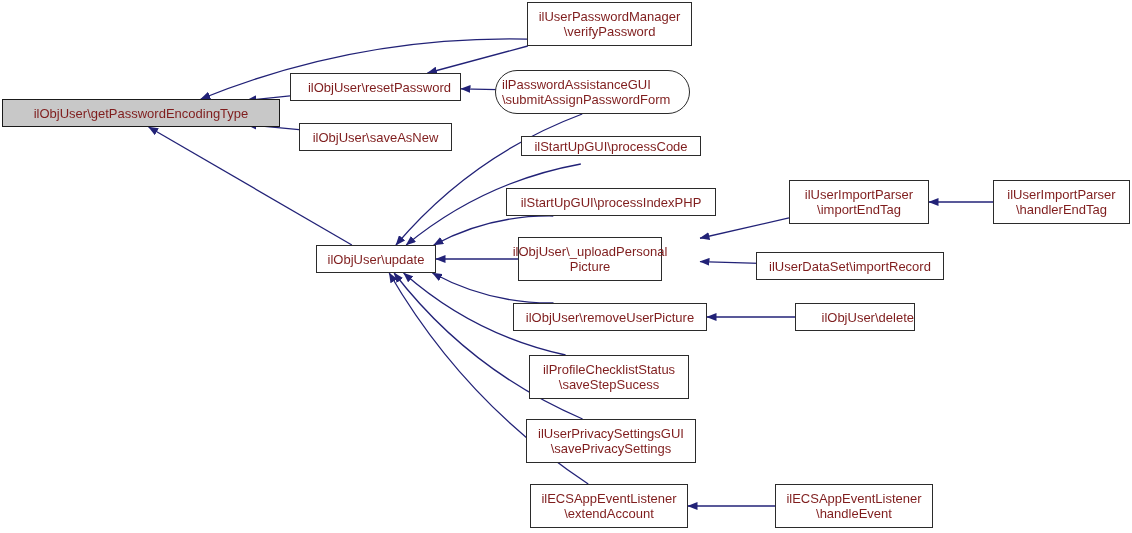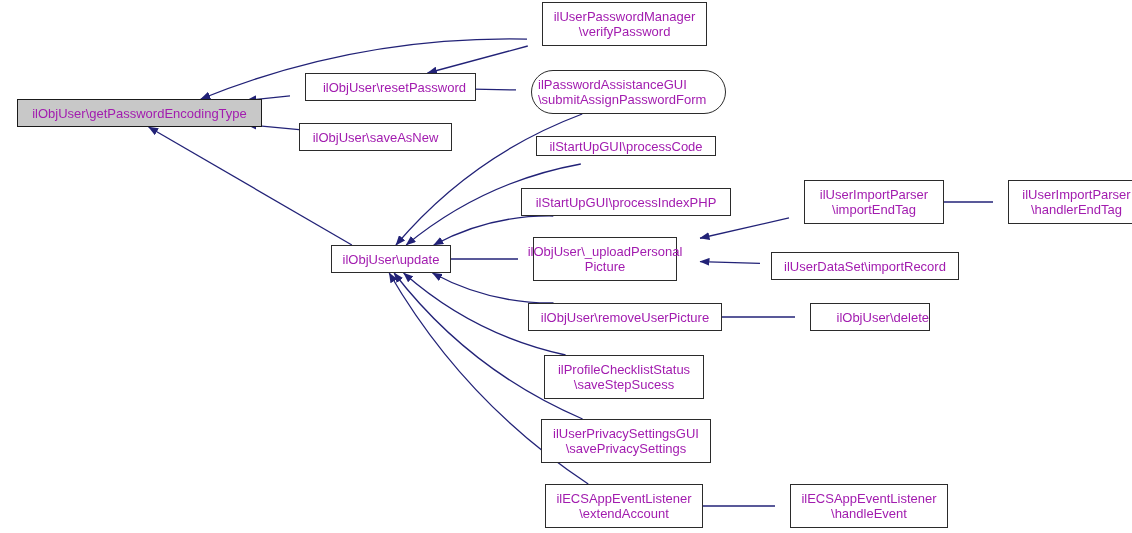--- a/index.html
+++ b/index.html
@@ -21,31 +21,30 @@
     top: 0;
     width: 1132px;
     height: 533px;
     pointer-events: none;
   }
   .node {
     position: absolute;
     box-sizing: border-box;
     border: 1px solid #2b2b2b;
     background: #ffffff;
-    color: #a21caf;
+    color: #7f1d1d;
     font-size: 13px;
     line-height: 15px;
     display: flex;
     align-items: center;
     justify-content: center;
     text-align: center;
     white-space: pre;
     letter-spacing: 0px;
     z-index: 2;
-    margin-left: 15px;
   }
   .node.root {
     background: #c8c8c8;
     border-color: #1a1a1a;
   }
   .node.leftalign {
     justify-content: flex-start;
     text-align: left;
     padding-left: 6px;
   }
@@ -79,27 +78,27 @@
         <path d="M 582.5934065934066,419 Q 469.3551648351648,370.50714285714287 394.0769230769231,273" fill="none" stroke="#222277" stroke-width="1.3" marker-end="url(#arrowhead)"></path>
         <path d="M 588.2469635627531,484 Q 463.99439345308696,401.83049488405635 389.20647773279353,273" fill="none" stroke="#222277" stroke-width="1.3" marker-end="url(#arrowhead)"></path>
         <path d="M 789,217.96 L 700,238.252" fill="none" stroke="#222277" stroke-width="1.3" marker-end="url(#arrowhead)"></path>
         <path d="M 760,263.3142857142857 L 700,261.6" fill="none" stroke="#222277" stroke-width="1.3" marker-end="url(#arrowhead)"></path>
         <path d="M 993,202 L 929,202" fill="none" stroke="#222277" stroke-width="1.3" marker-end="url(#arrowhead)"></path>
         <path d="M 795,317 L 707,317" fill="none" stroke="#222277" stroke-width="1.3" marker-end="url(#arrowhead)"></path>
         <path d="M 775,506 L 688,506" fill="none" stroke="#222277" stroke-width="1.3" marker-end="url(#arrowhead)"></path>
       </g>
   </svg>
   <div id="nodes-group">
-      <div class="node root" style="left: 2px; top: 99px; width: 245px; height: 28px;"><span class="node-label">ilObjUser\getPasswordEncodingType</span></div>
+      <div class="node root" style="left: 2px; top: 99px; width: 278px; height: 28px;"><span class="node-label">ilObjUser\getPasswordEncodingType</span></div>
       <div class="node" style="left: 527px; top: 2px; width: 165px; height: 44px;"><span class="node-label">ilUserPasswordManager
 \verifyPassword</span></div>
       <div class="node" style="left: 290px; top: 73px; width: 171px; height: 28px; padding-left: 8px;"><span class="node-label">ilObjUser\resetPassword</span></div>
-      <div class="node leftalign" style="left: 516px; top: 70px; width: 195px; height: 44px; border-radius: 22px;"><span class="node-label">ilPasswordAssistanceGUI
+      <div class="node leftalign" style="left: 495px; top: 70px; width: 195px; height: 44px; border-radius: 22px;"><span class="node-label">ilPasswordAssistanceGUI
 \submitAssignPasswordForm</span></div>
-      <div class="node" style="left: 284px; top: 123px; width: 153px; height: 28px;"><span class="node-label">ilObjUser\saveAsNew</span></div>
+      <div class="node" style="left: 299px; top: 123px; width: 153px; height: 28px;"><span class="node-label">ilObjUser\saveAsNew</span></div>
       <div class="node" style="left: 521px; top: 136px; width: 180px; height: 20px;"><span class="node-label">ilStartUpGUI\processCode</span></div>
       <div class="node" style="left: 506px; top: 188px; width: 210px; height: 28px;"><span class="node-label">ilStartUpGUI\processIndexPHP</span></div>
       <div class="node" style="left: 316px; top: 245px; width: 120px; height: 28px;"><span class="node-label">ilObjUser\update</span></div>
       <div class="node" style="left: 518px; top: 237px; width: 144px; height: 44px;"><span class="node-label">ilObjUser\_uploadPersonal
 Picture</span></div>
       <div class="node" style="left: 789px; top: 180px; width: 140px; height: 44px;"><span class="node-label">ilUserImportParser
 \importEndTag</span></div>
       <div class="node" style="left: 993px; top: 180px; width: 137px; height: 44px;"><span class="node-label">ilUserImportParser
 \handlerEndTag</span></div>
       <div class="node" style="left: 756px; top: 252px; width: 188px; height: 28px;"><span class="node-label">ilUserDataSet\importRecord</span></div>

